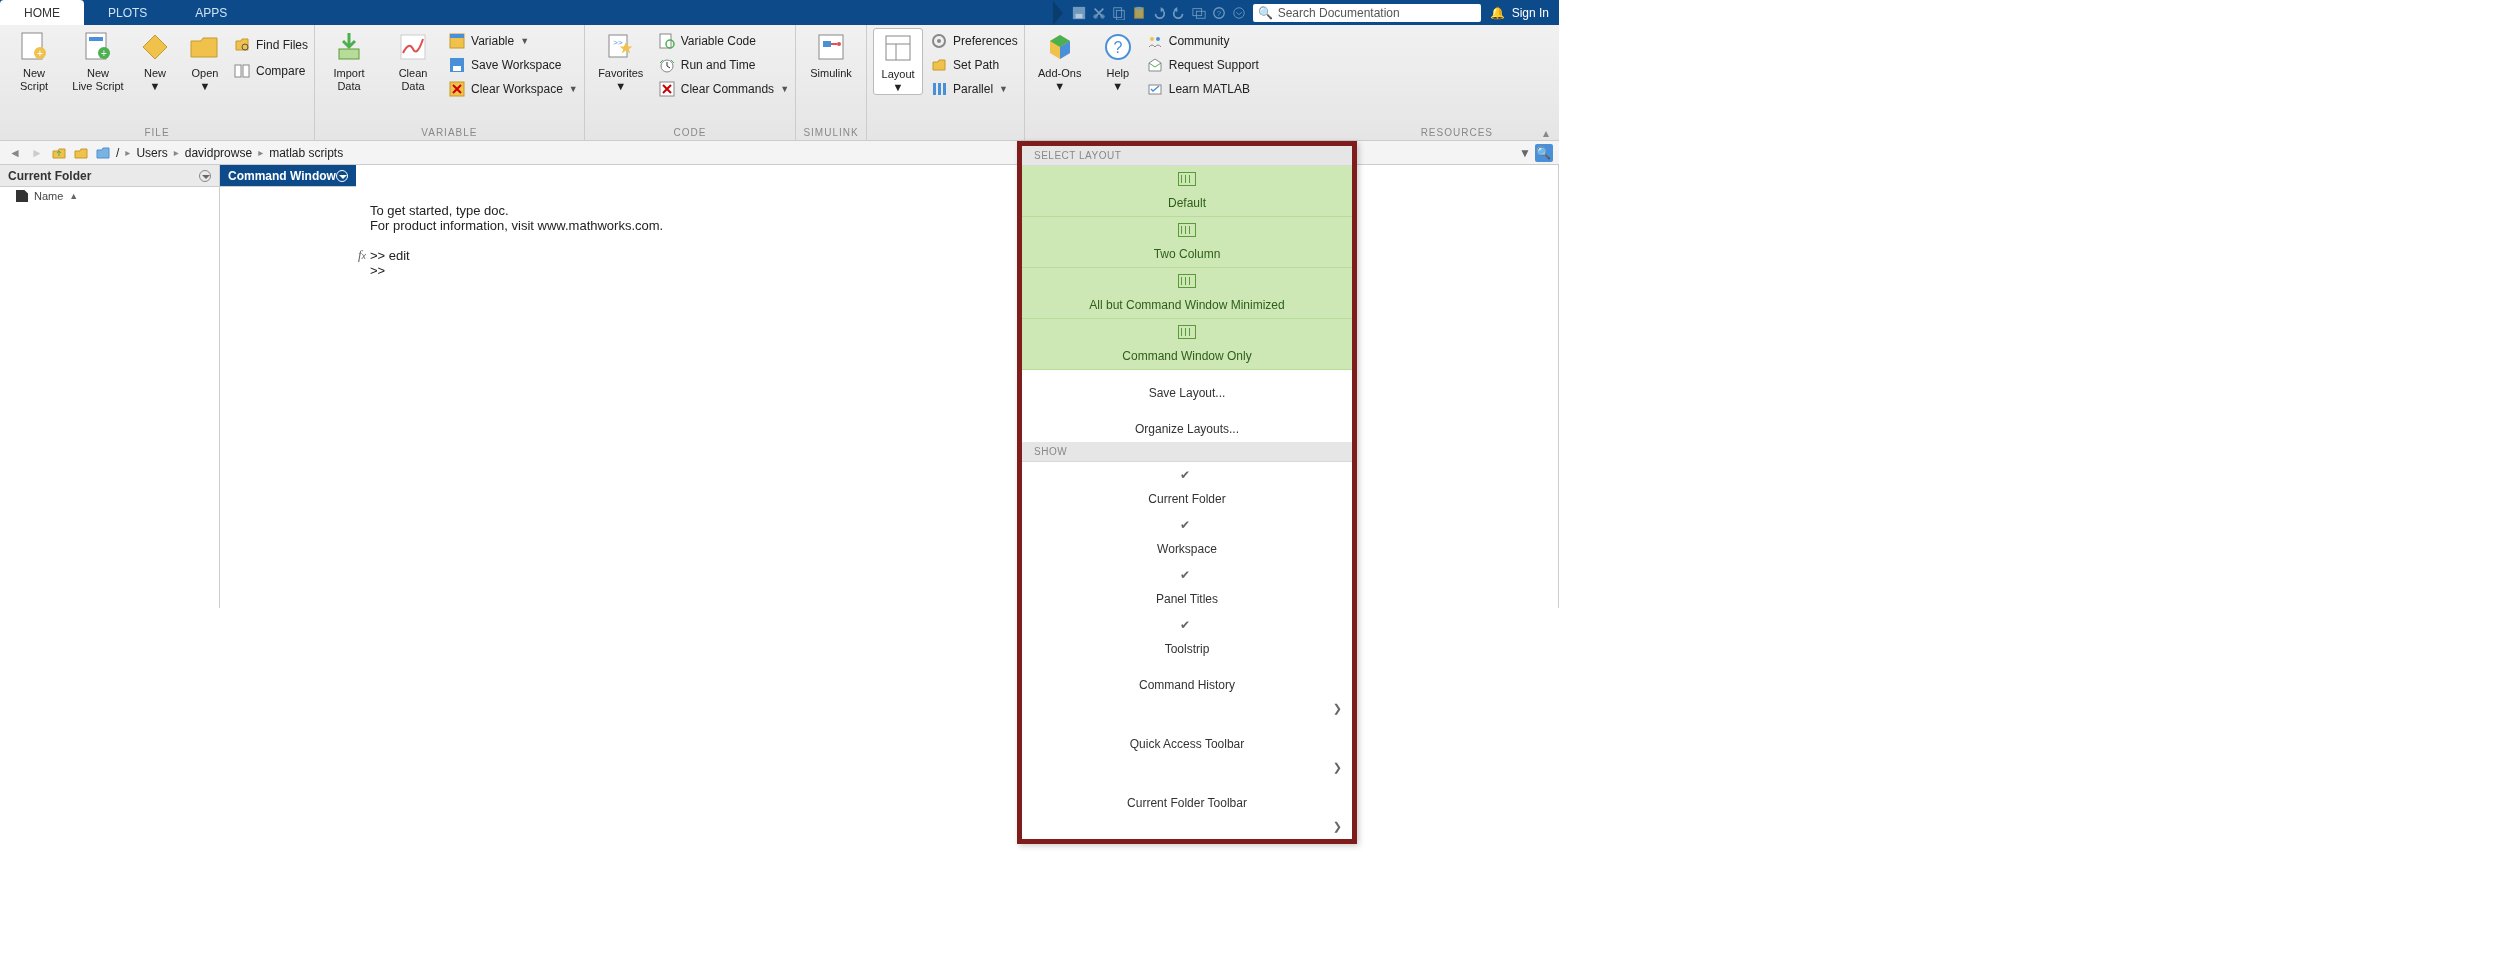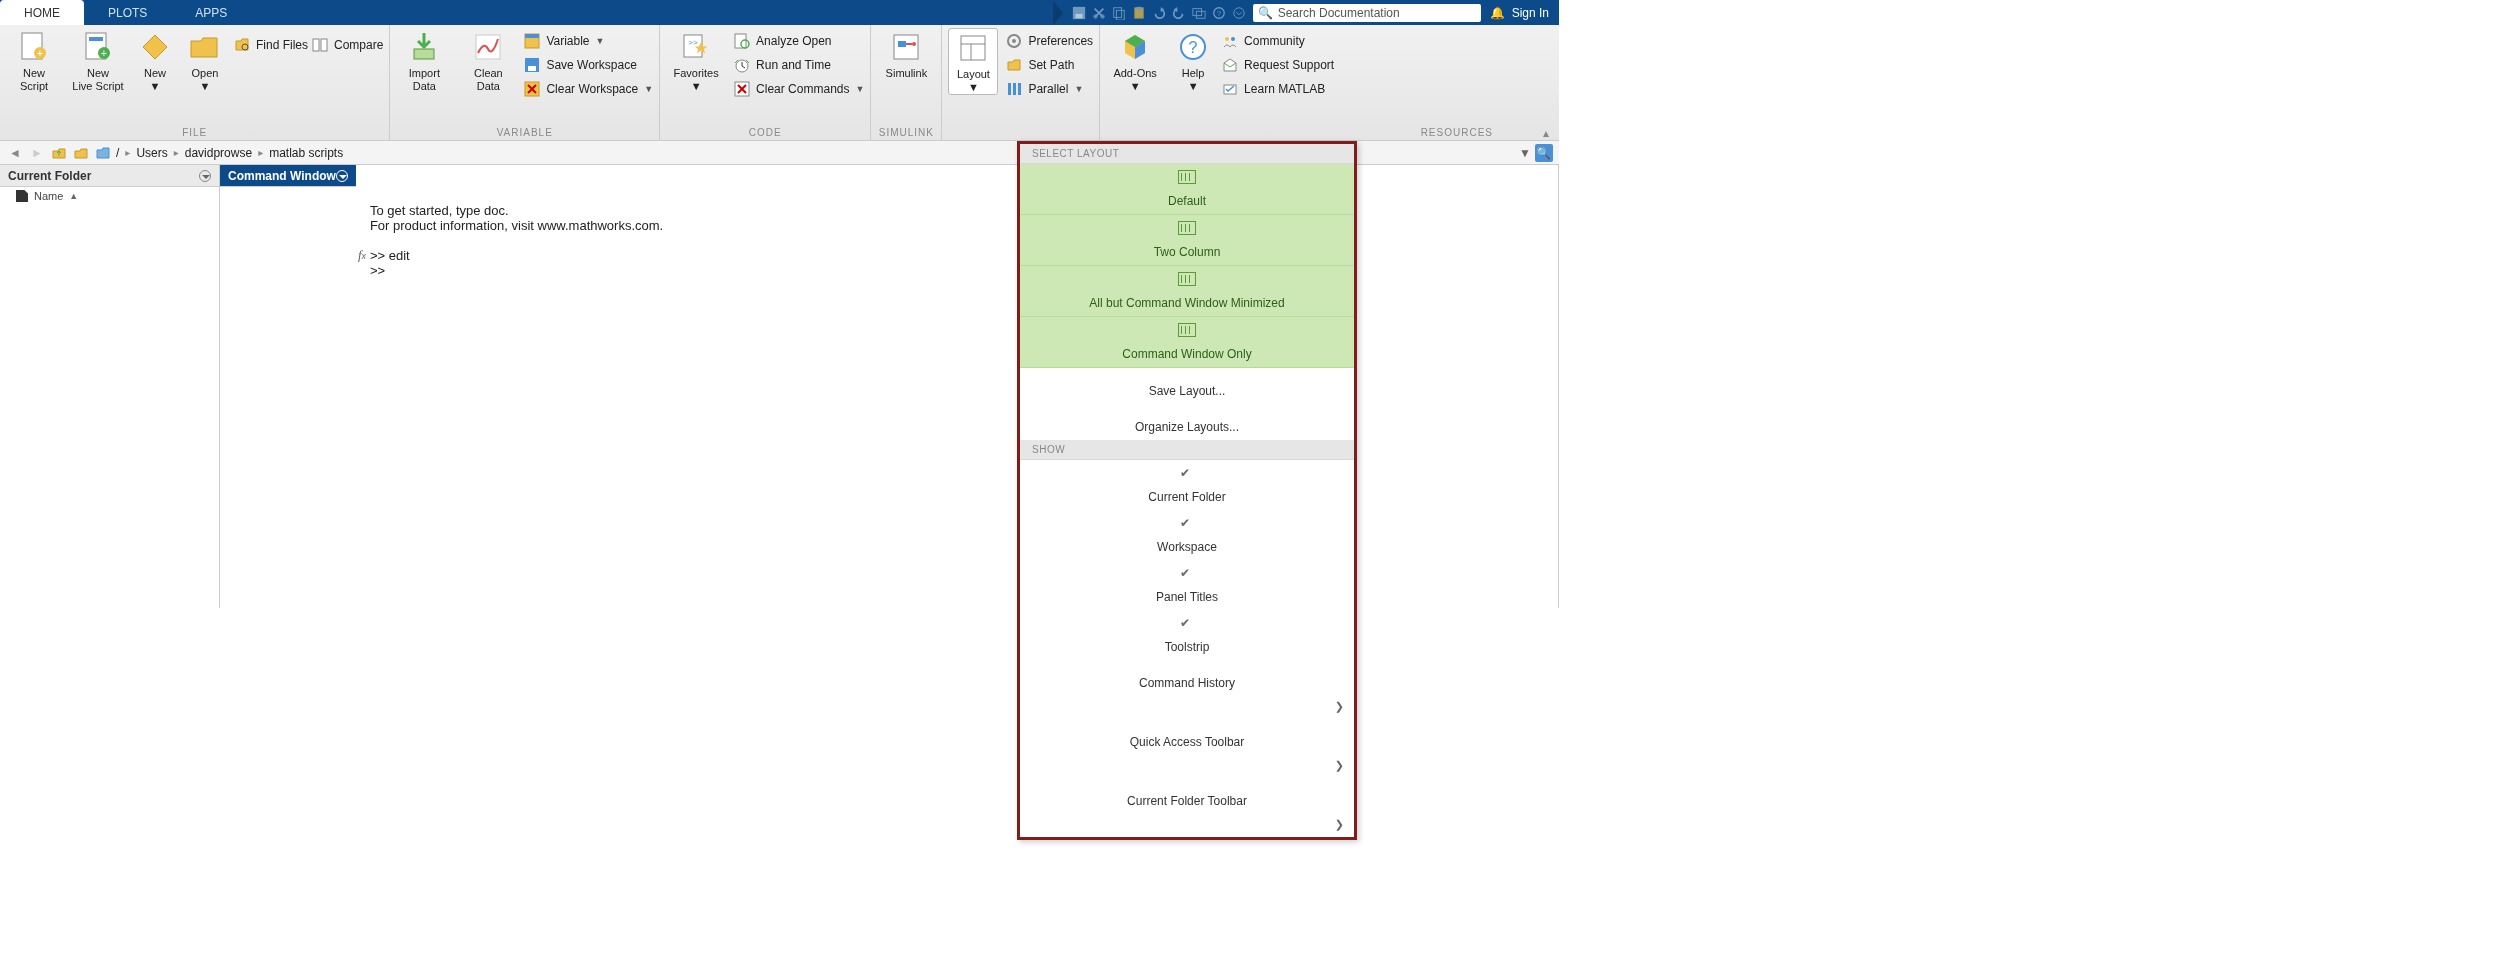--- a/index.html
+++ b/index.html
@@ -55,21 +55,21 @@
 .cf-header .sort { font-size: 9px; color: #666; }
 
 .command-window { flex: 1; display:flex; flex-direction:row; }
 .cw-body { flex:1; padding: 8px 14px; font-family: Menlo, Consolas, monospace; font-size: 13px; color: #222; white-space: pre; position: relative; }
 .fx { position: absolute; left: 2px; top: 82px; font-style: italic; font-family: serif; font-size: 13px; color: #666; }
 
 .workspace { width: 195px; }
 .ws-header { display:flex; padding:3px 20px; font-size:11px; color:#444; }
 
 
-.layout-menu { position: absolute; left: 1017px; top: 141px; width: 340px; background: #fff; border: 3px solid #7f1d1d; box-shadow: 2px 2px 6px rgba(0,0,0,.2); z-index: 50; font-size: 12px; }
+.layout-menu { position: absolute; left: 1017px; top: 141px; width: 340px; background: #fff; border: 5px solid #7f1d1d; box-shadow: 2px 2px 6px rgba(0,0,0,.2); z-index: 50; font-size: 12px; }
 .lm-header { background: #e6e6e6; color: #888; font-size: 10px; letter-spacing: .5px; padding: 4px 12px; border-bottom: 1px solid #d8d8d8; }
 .lm-item { display: flex; align-items: center; gap: 10px; padding: 6px 10px; color: #333; cursor: pointer; flex-direction: column; }
 .lm-item.green { background: #cde8b5; color: #2d5e1a; border-bottom: 1px solid #b7db98; }
 .lm-item .lmico { width: 18px; height: 14px; border: 1px solid #5a9a3a; display: inline-block; position: relative; }
 .lm-item.green .lmico::before { content:''; position:absolute; inset:2px; background: repeating-linear-gradient(90deg,#5a9a3a 0 1px, transparent 1px 4px); }
 .lm-item .check { width: 14px; color: #666; }
 .lm-item .arrow { margin-left: auto; color: #666; font-size: 11px; }
 
 
 .svg-folder { fill: #f0c24b; stroke:#c59a2c; }
@@ -182,21 +182,21 @@
         <span>New</span>
           <span class="dd">▼</span>
       </div>
       <div class="bigbtn" style="width:42px">
         <svg class="ico" viewBox="0 0 32 32">
             <path d="M2 10 L12 10 L14 7 L28 7 L28 26 L2 26 Z" class="svg-folder"></path>
           </svg>
         <span>Open</span>
           <span class="dd">▼</span>
       </div>
-      <div style="display:flex;flex-direction:row;gap:4px;padding-top:6px">
+      <div style="display:flex;flex-direction:column;gap:4px;padding-top:6px">
         <div class="linkbtn">
           <svg class="ico" viewBox="0 0 16 16">
               <path d="M2 4 L7 4 L8 2 L14 2 L14 13 L2 13 Z" class="svg-folder"></path>
               <circle cx="11" cy="10" r="3" fill="none" stroke="#555"></circle>
             </svg>
           <span>Find Files</span>
         </div>
         <div class="linkbtn">
           <svg class="ico" viewBox="0 0 16 16">
               <rect x="1" y="2" width="6" height="12" fill="#fff" stroke="#888"></rect>
@@ -266,21 +266,21 @@
           </svg>
         <span>Favorites</span>
           <span class="dd">▼</span>
       </div>
       <div style="display:flex;flex-direction:column;gap:2px;padding-top:2px">
         <div class="linkbtn">
           <svg class="ico" viewBox="0 0 16 16">
               <rect x="1" y="1" width="11" height="14" fill="#fff" stroke="#888"></rect>
               <circle cx="11" cy="11" r="4" fill="none" stroke="#4caf50" stroke-width="1.5"></circle>
             </svg>
-          <span>Analyze Open</span>
+          <span>Variable Code</span>
         </div>
         <div class="linkbtn">
           <svg class="ico" viewBox="0 0 16 16">
               <circle cx="8" cy="9" r="6" fill="#fff" stroke="#888"></circle>
               <path d="M8 5 L8 9 L11 11" stroke="#333" fill="none"></path>
               <path d="M4 3 L1 6 M12 3 L15 6" stroke="#4caf50"></path>
             </svg>
           <span>Run and Time</span>
         </div>
         <div class="linkbtn">

